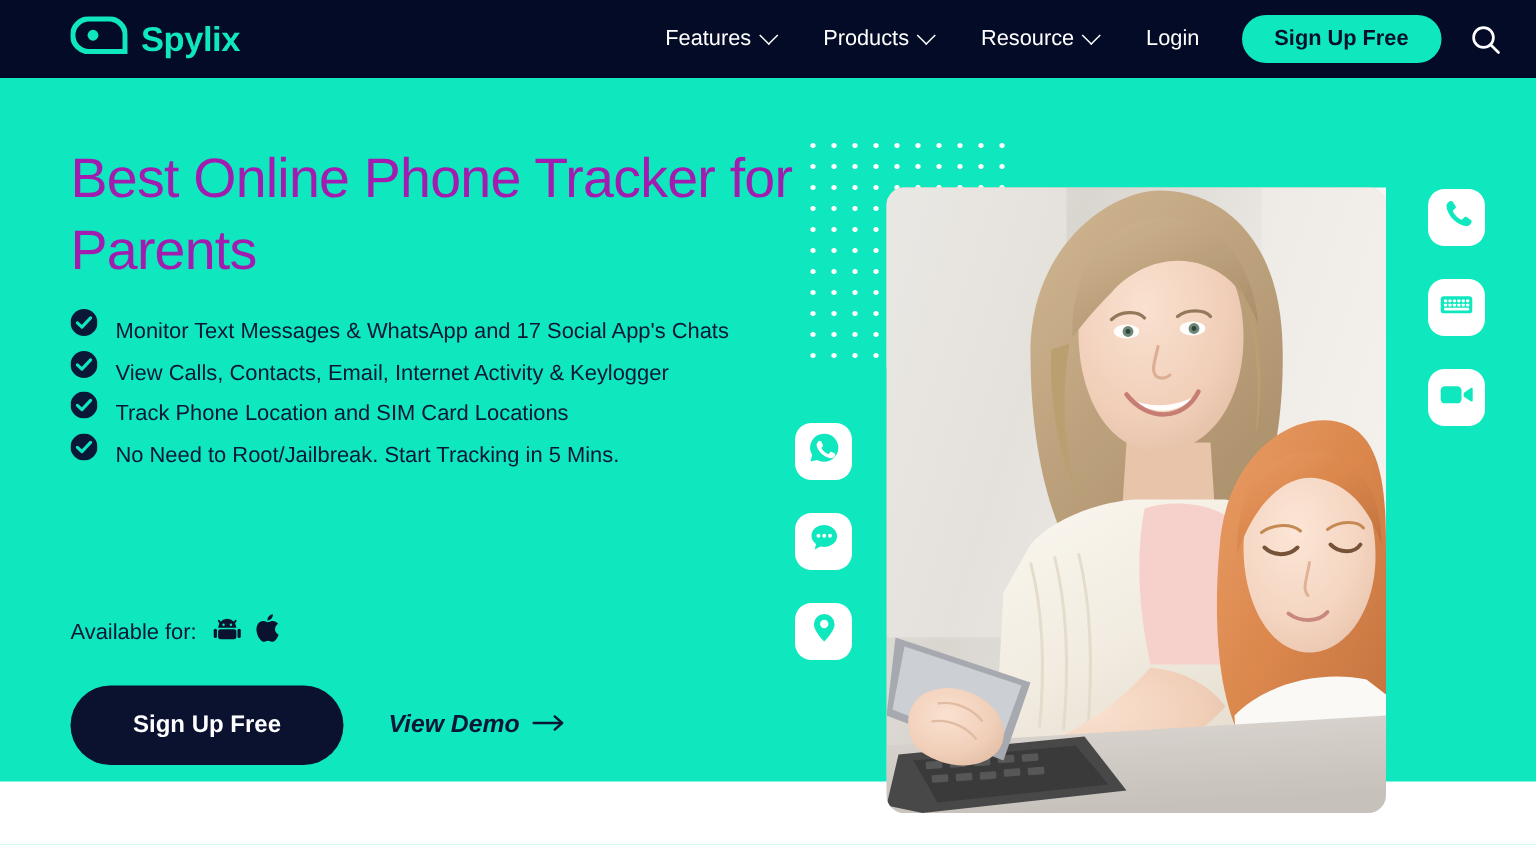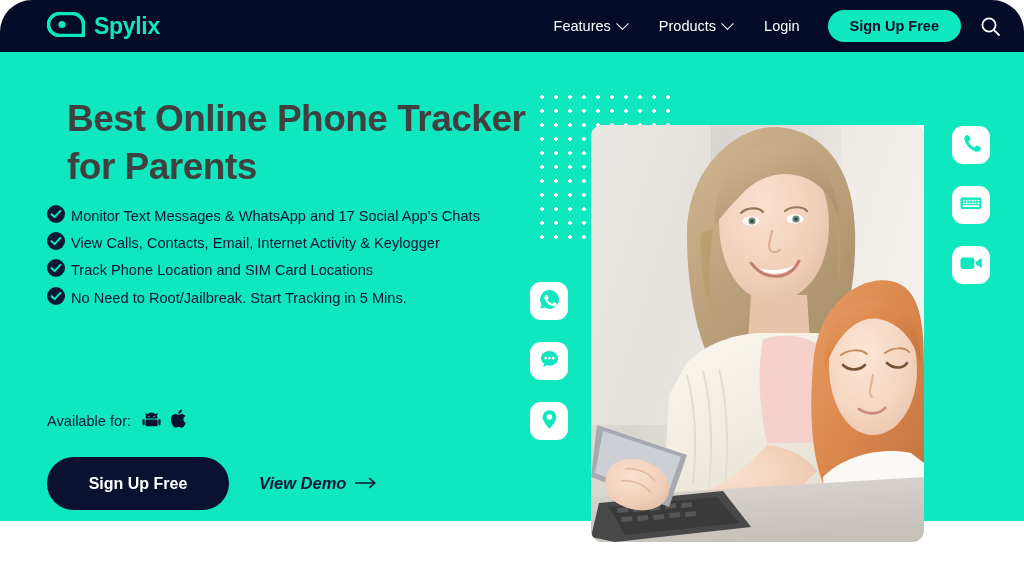--- a/index.html
+++ b/index.html
@@ -11,21 +11,20 @@
     background: #ffffff;
     font-family: "Liberation Sans", sans-serif;
   }
 
   #page {
     position: relative;
     width: 1024px;
     height: 563px;
     background: #ffffff;
     overflow: hidden;
-    border-radius: 32px;
   }
 
   
   #header {
     position: absolute;
     top: 0; left: 0;
     width: 1024px;
     height: 52px;
     background: #040B26;
     display: flex;
@@ -130,41 +129,40 @@
     border-top-left-radius: 12px;
     z-index: 2;
   }
 
   
   #headline {
     position: absolute;
     left: 47px;
     top: 43px;
     width: 500px;
-    color: #404040;
+    color: #a21caf;
     font-size: 37px;
-    font-weight: 700;
+    font-weight: 400;
     line-height: 48px;
     letter-spacing: -0.5px;
     z-index: 5;
-    margin-left: 20px;
   }
 
   
   #bullets {
     position: absolute;
     left: 47px;
     top: 150px;
     list-style: none;
     z-index: 5;
   }
   .bullet {
     display: flex;
-    align-items: center;
-    gap: 6px;
+    align-items: flex-end;
+    gap: 12px;
     height: 27.4px;
   }
   .bullet-text {
     color: #0B1736;
     font-size: 14.6px;
     font-weight: 400;
     white-space: nowrap;
   }
 
   
@@ -273,20 +271,24 @@
       <div class="nav-item">
         <span>Features</span>
         <i class="chev"></i>
       </div>
 
       <div class="nav-item">
         <span>Products</span>
         <i class="chev"></i>
       </div>
 
+      <div class="nav-item">
+        <span>Resource</span>
+        <i class="chev"></i>
+      </div>
 
 
       <div class="nav-item">
         <span>Login</span>
       </div>
 
       <button id="nav-signup">Sign Up Free</button>
 
       <span id="search-btn">
         <svg width="21" height="21" viewBox="0 0 21 21">

